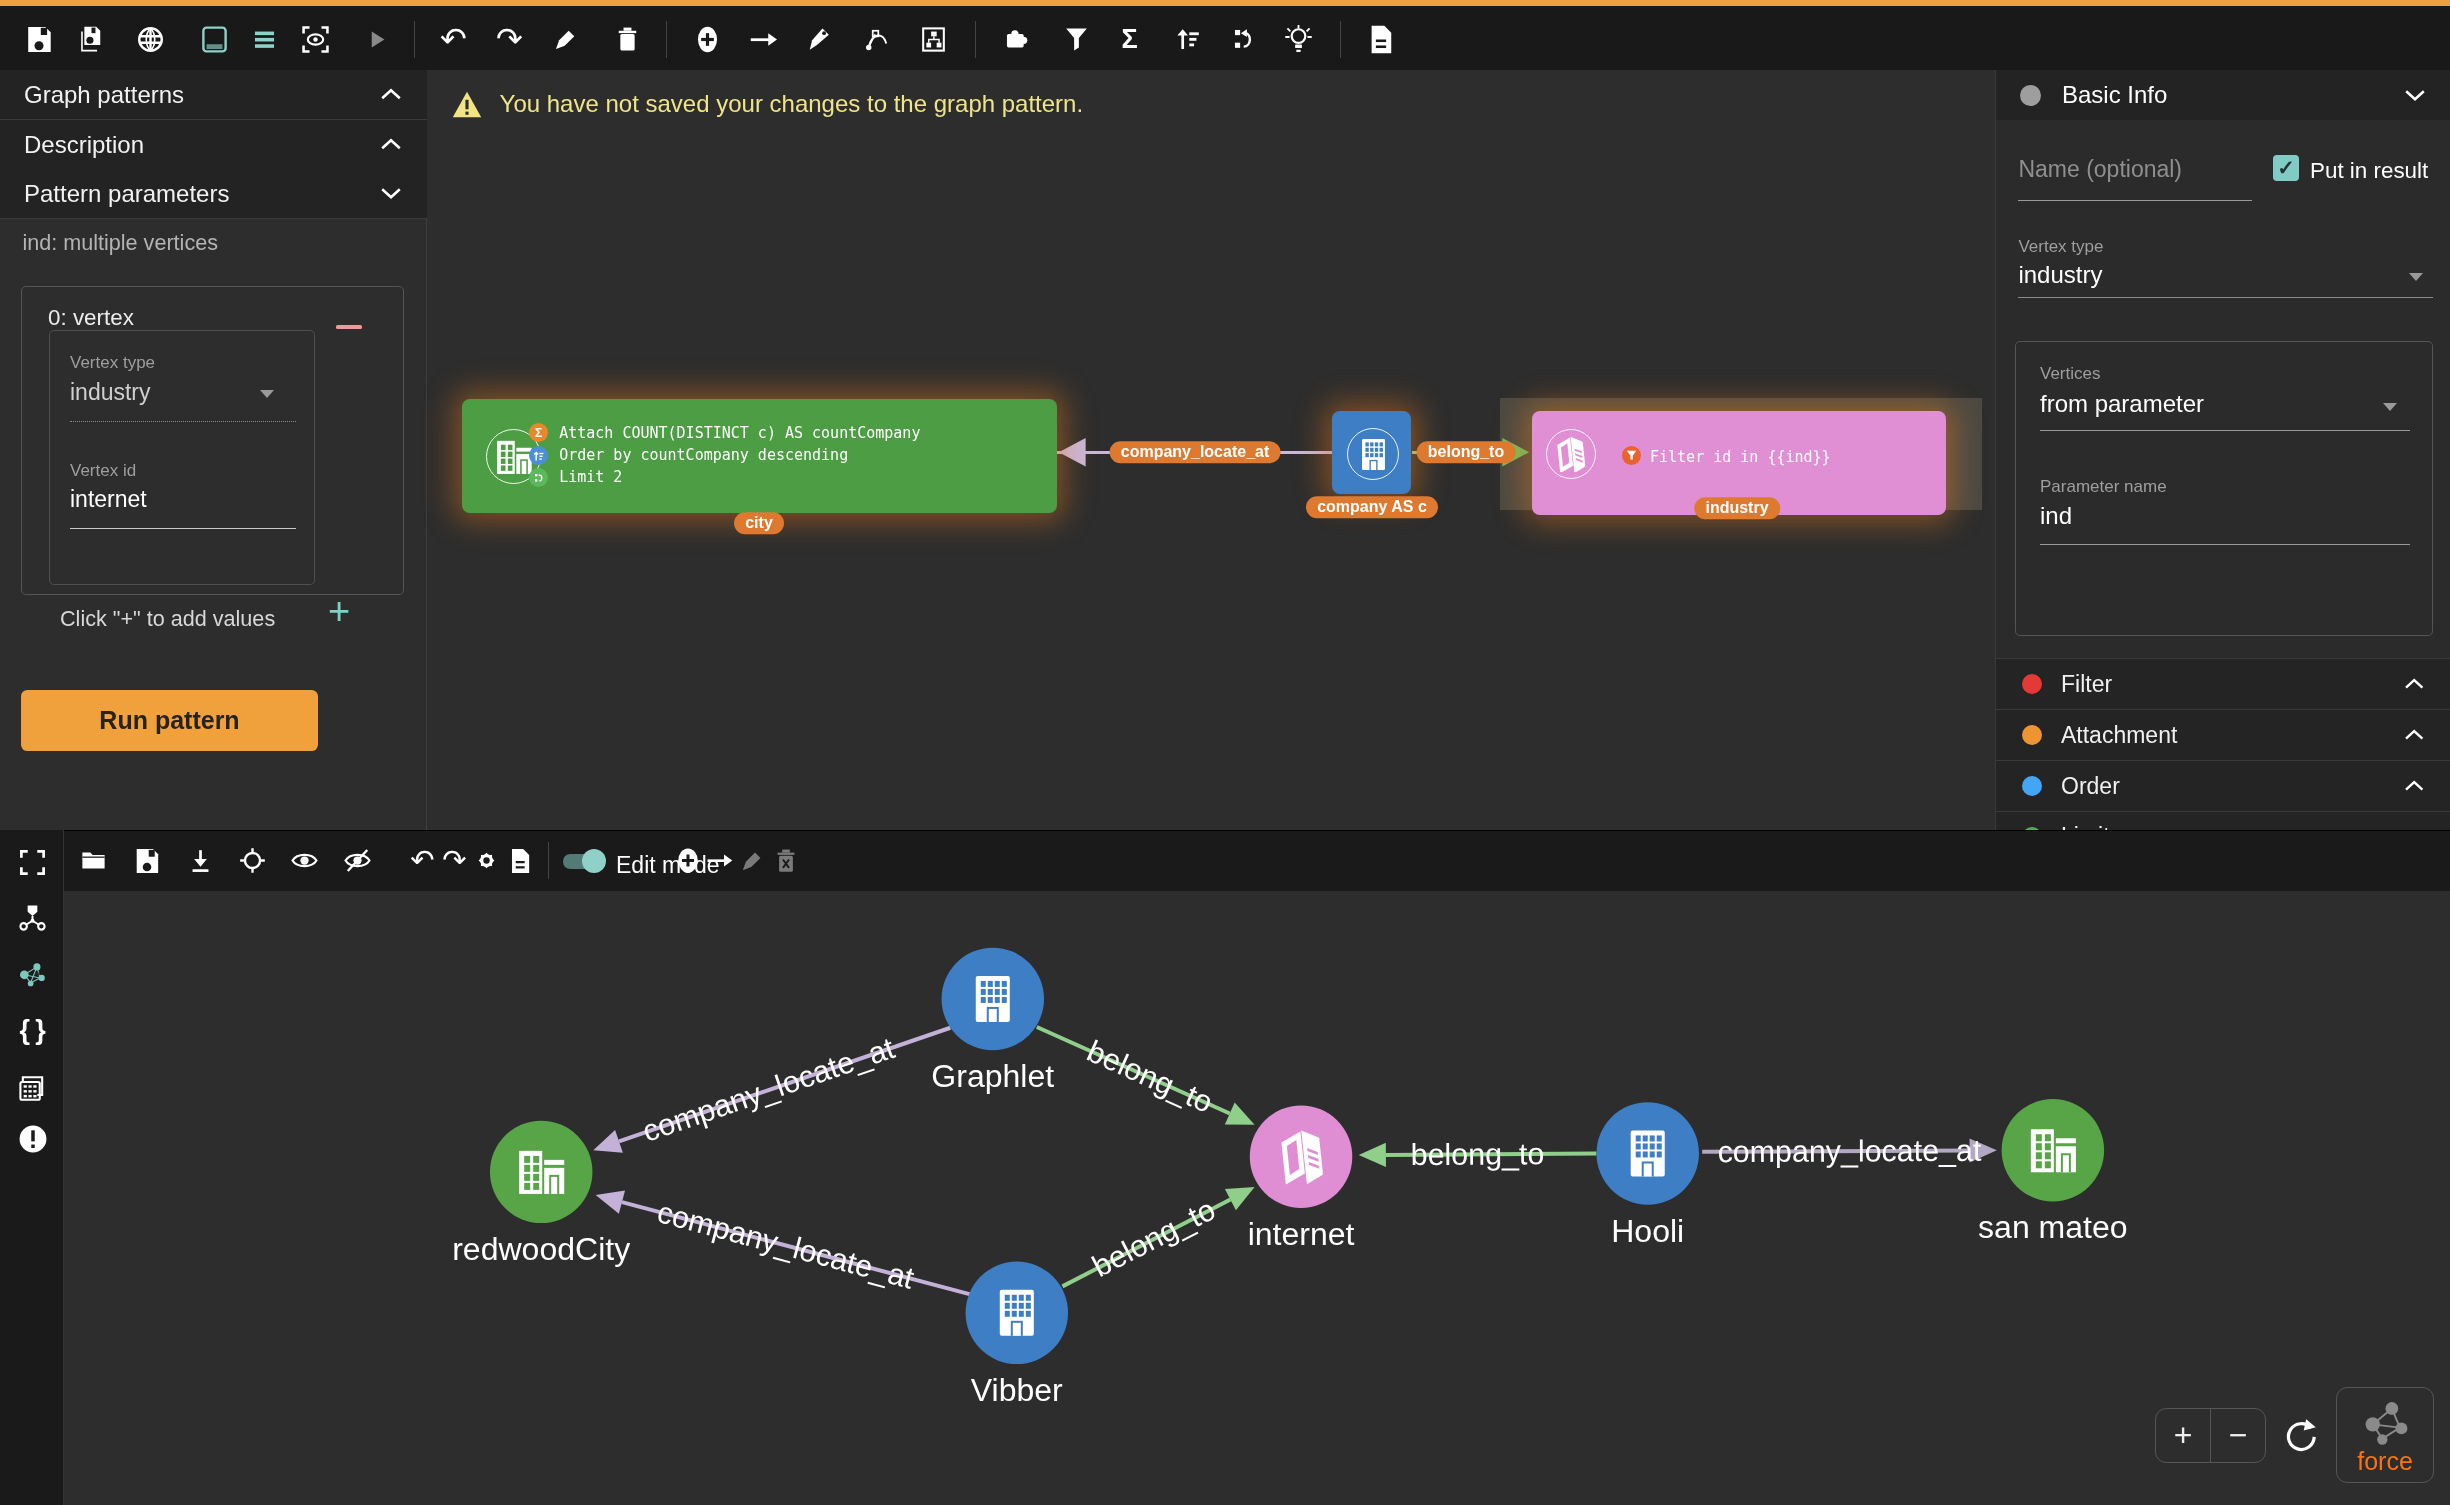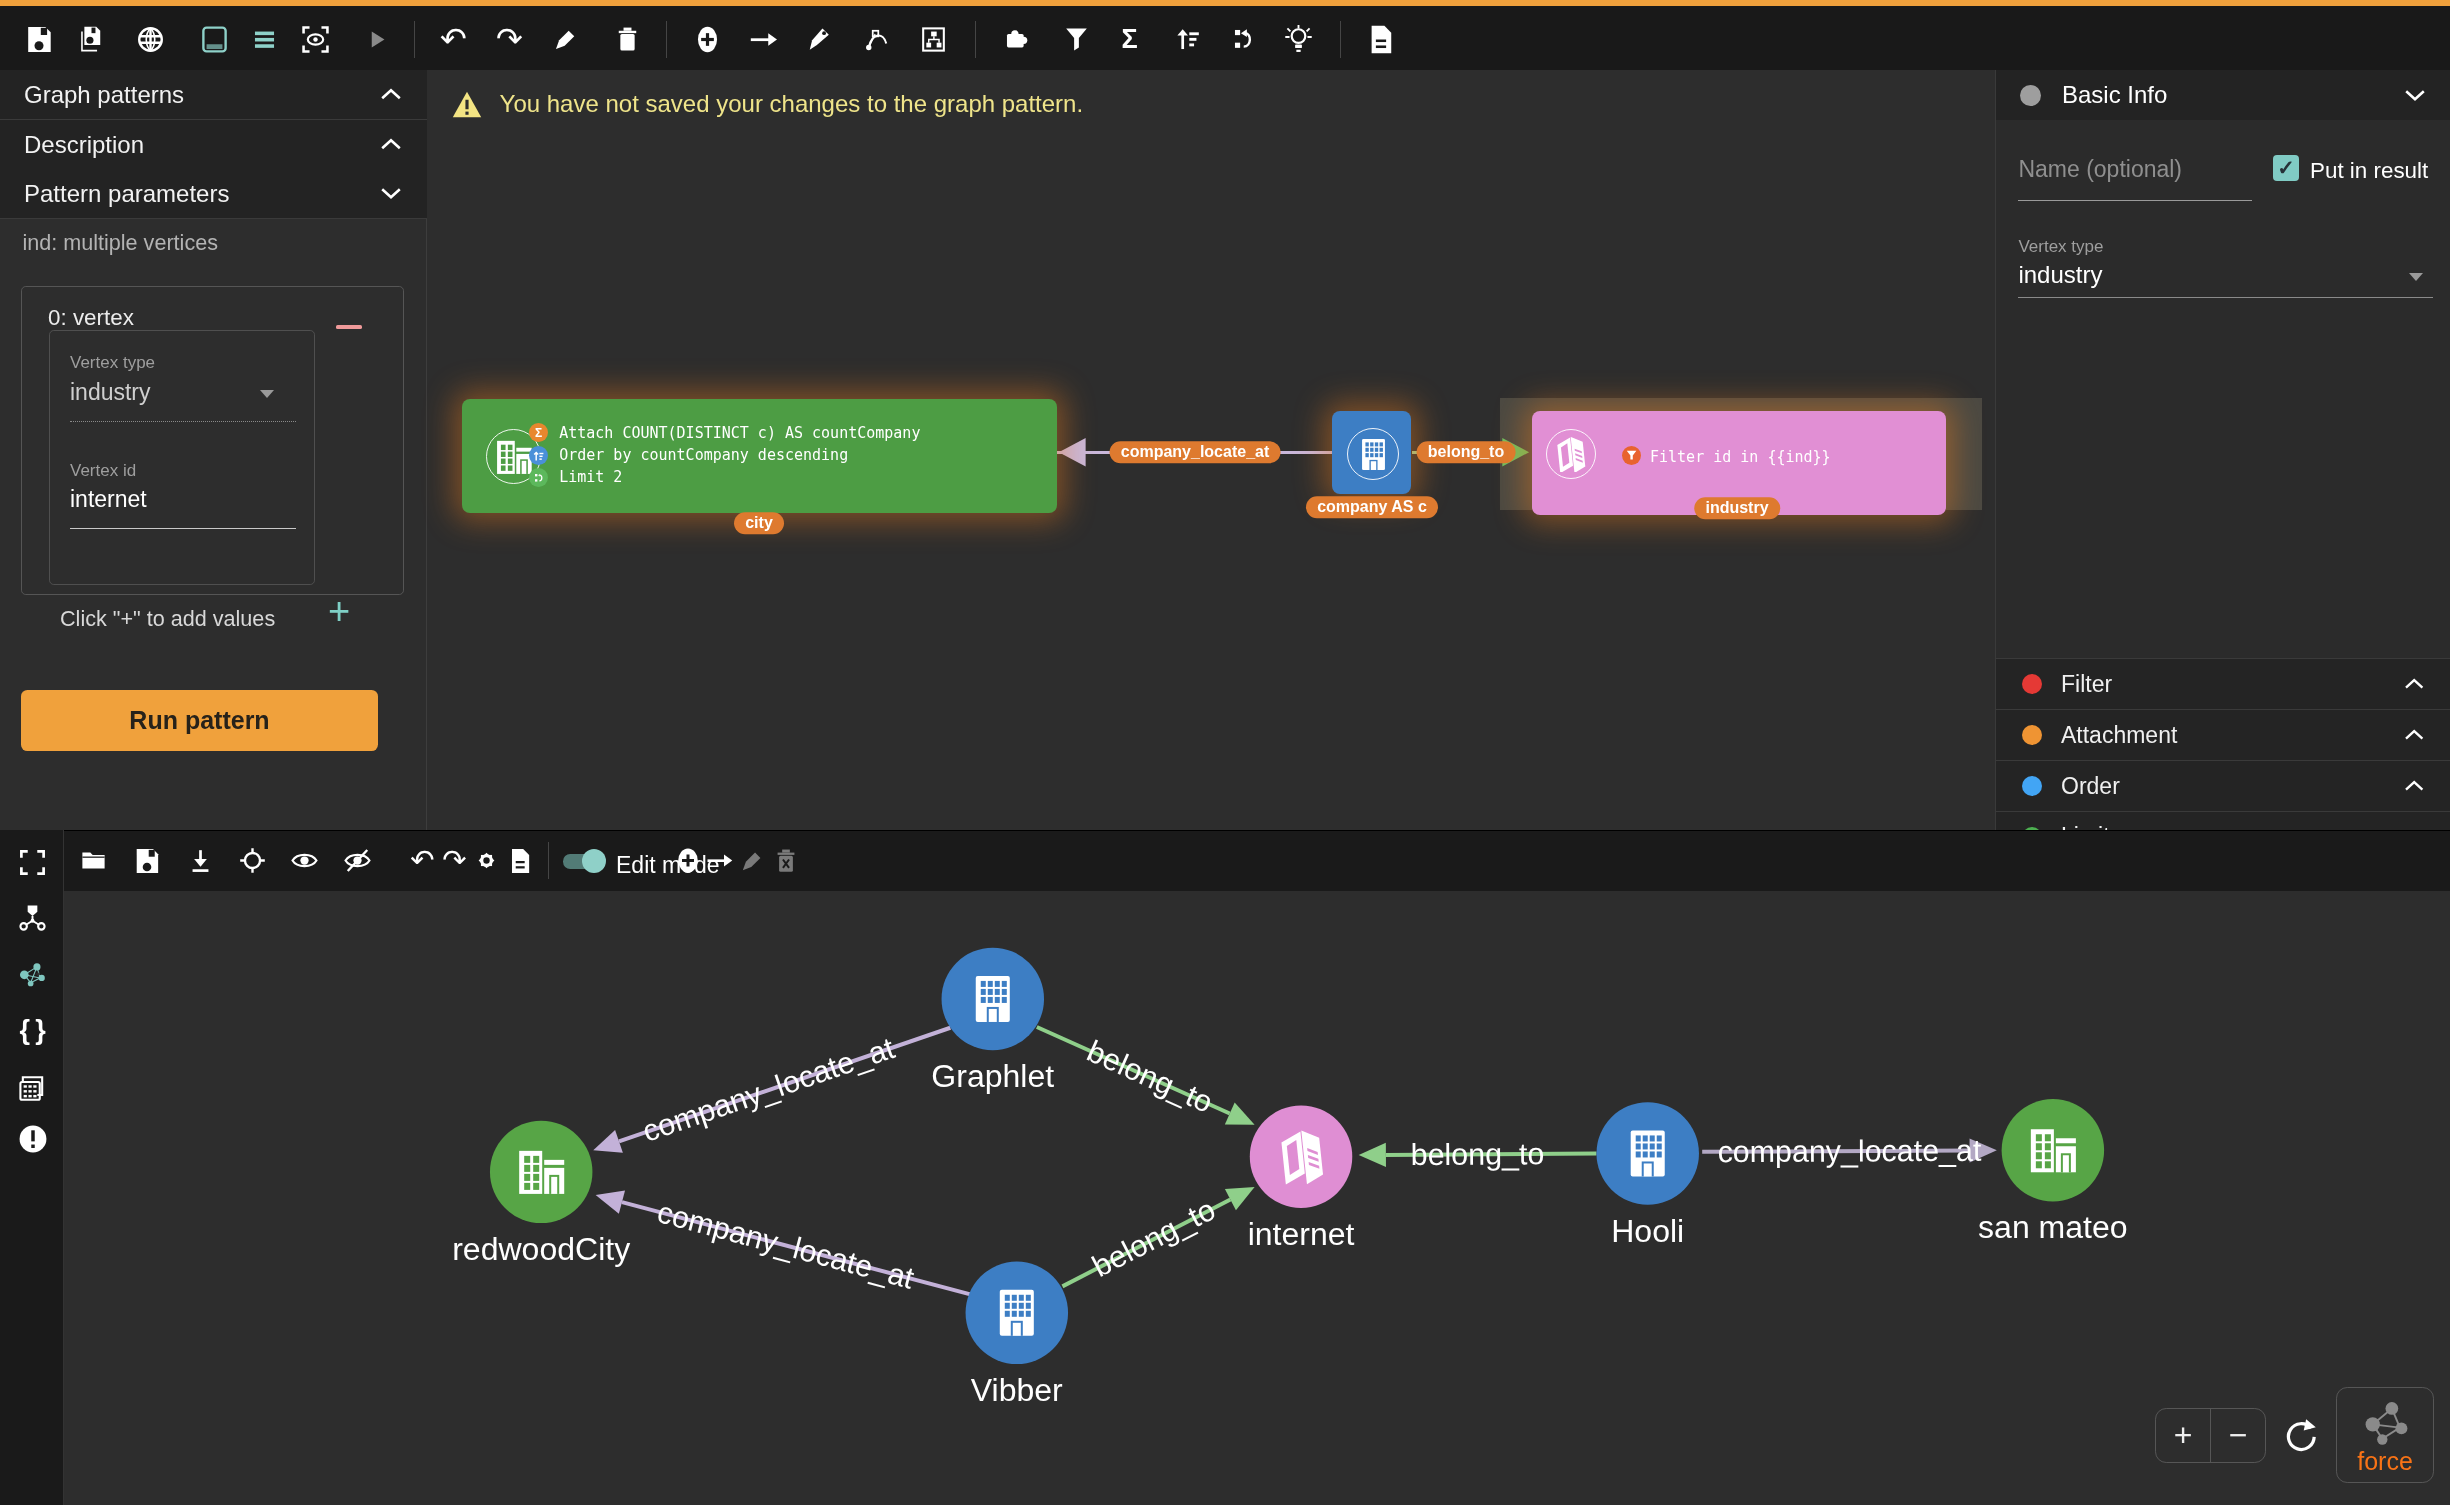--- a/index.html
+++ b/index.html
@@ -14,21 +14,21 @@
   .vsep{position:absolute;top:14.4px;width:0.8px;height:37px;background:#454545;}
   .uni{font-size:32px;color:#fff;line-height:29px;}
   
   .left-panel{position:absolute;left:0;top:70px;width:427px;height:760px;background:#2d2d2d;border-right:0.8px solid #3d3d3d;box-sizing:border-box;}
   .sec-h{position:absolute;left:0;width:427px;height:50px;background:#232323;border-bottom:0.8px solid #3a3a3a;
          display:flex;align-items:center;padding:0 24px;box-sizing:border-box;font-size:24px;color:#f2f2f2;}
   .sec-h .sp{flex:1;}
   .flabel{color:#9e9e9e;font-size:17px;}
   .card{position:absolute;border:0.8px solid #555;border-radius:4.8px;box-sizing:border-box;}
   .dd-arrow{width:0;height:0;border-left:7.2px solid transparent;border-right:7.2px solid transparent;border-top:8px solid #9a9a9a;}
-  .runbtn{position:absolute;left:21px;top:620px;width:357px;height:61px;background:#f0a13c;border-radius:6.4px;
+  .runbtn{position:absolute;left:21px;top:620px;width:297px;height:61px;background:#f0a13c;border-radius:6.4px;
           display:flex;align-items:center;justify-content:center;font-size:25px;font-weight:bold;color:#27221a;cursor:pointer;}
   
   .right-panel{position:absolute;left:1995px;top:70px;width:455px;height:793px;background:#2b2b2b;border-left:0.8px solid #3a3a3a;box-sizing:border-box;}
   .rp-h{position:absolute;left:0;top:0;width:455px;height:50px;background:#232323;display:flex;align-items:center;padding:0 24px;box-sizing:border-box;}
   .acc-row{position:absolute;left:0;width:455px;height:51px;background:#242424;border-top:0.8px solid #3a3a3a;
            display:flex;align-items:center;padding:0 26px;box-sizing:border-box;font-size:23px;color:#f0f0f0;text-align:right;}
   .dot{width:20px;height:20px;border-radius:50%;margin-right:19px;flex:none;}
   .underline{position:absolute;height:0;border-bottom:1.6px solid #9a9a9a;}
   .checkbox{position:absolute;width:26px;height:26px;background:#80cbc4;border-radius:4px;display:flex;align-items:center;justify-content:center;
             color:#263238;font-size:21px;font-weight:bold;}
@@ -407,20 +407,29 @@
     <div class="abs" style="left:22.4px;top:86px;font-size:23px;color:#8f8f8f;">Name (optional)</div>
     <div class="underline" style="left:22.4px;top:130px;width:234px;"></div>
     <div class="checkbox" style="left:277px;top:85px;">✓</div>
     <div class="abs" style="left:314px;top:88px;font-size:22.4px;color:#fff;">Put in result</div>
 
     <div class="abs flabel" style="left:22.4px;top:167px;">Vertex type</div>
     <div class="abs" style="left:22.4px;top:191px;font-size:24px;color:#fff;">industry</div>
     <div class="abs dd-arrow" style="left:413px;top:203px;"></div>
     <div class="underline" style="left:22.4px;top:227px;width:415px;border-bottom-color:#8a8a8a;"></div>
 
+    <div class="card" style="left:19px;top:271px;width:418px;height:295px;">
+      <div class="abs flabel" style="left:24px;top:22.4px;">Vertices</div>
+      <div class="abs" style="left:24px;top:48px;font-size:24px;color:#fff;">from parameter</div>
+      <div class="abs dd-arrow" style="left:367px;top:61px;"></div>
+      <div class="underline" style="left:24px;top:88px;width:370px;"></div>
+      <div class="abs flabel" style="left:24px;top:135px;">Parameter name</div>
+      <div class="abs" style="left:24px;top:160px;font-size:24px;color:#fff;">ind</div>
+      <div class="underline" style="left:24px;top:202px;width:370px;"></div>
+    </div>
 
     <div class="acc-row" style="top:588px;">
       <span class="dot" style="background:#e53935;"></span>
       <span>Filter</span>
         <span style="flex:1"></span>
       <svg width="22.4" height="13.6" viewBox="0 0 30 18">
           <path d="M4 14L15 4l11 10" stroke="#fff" stroke-width="3.2" fill="none"></path>
         </svg>
     </div>
     <div class="acc-row" style="top:639px;">

